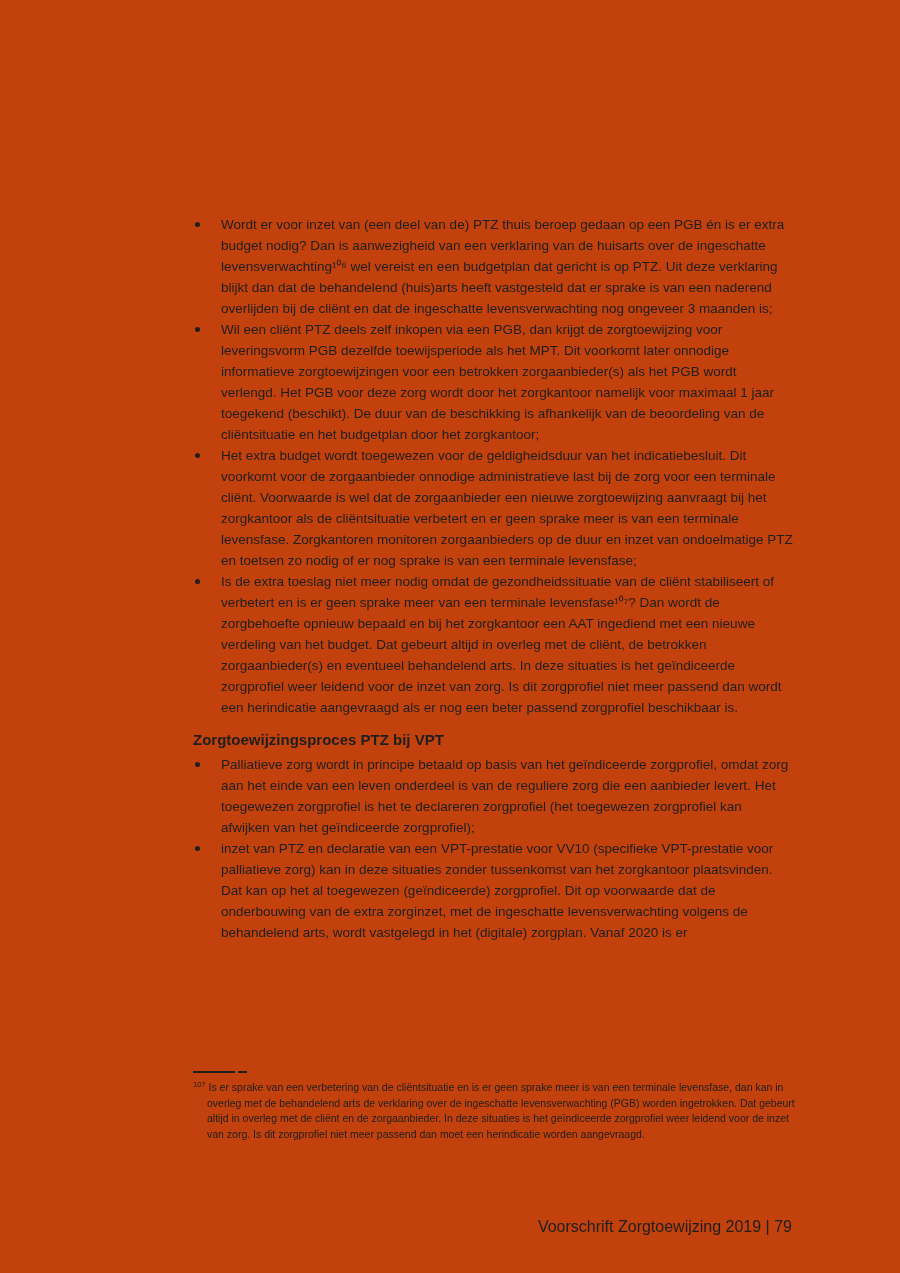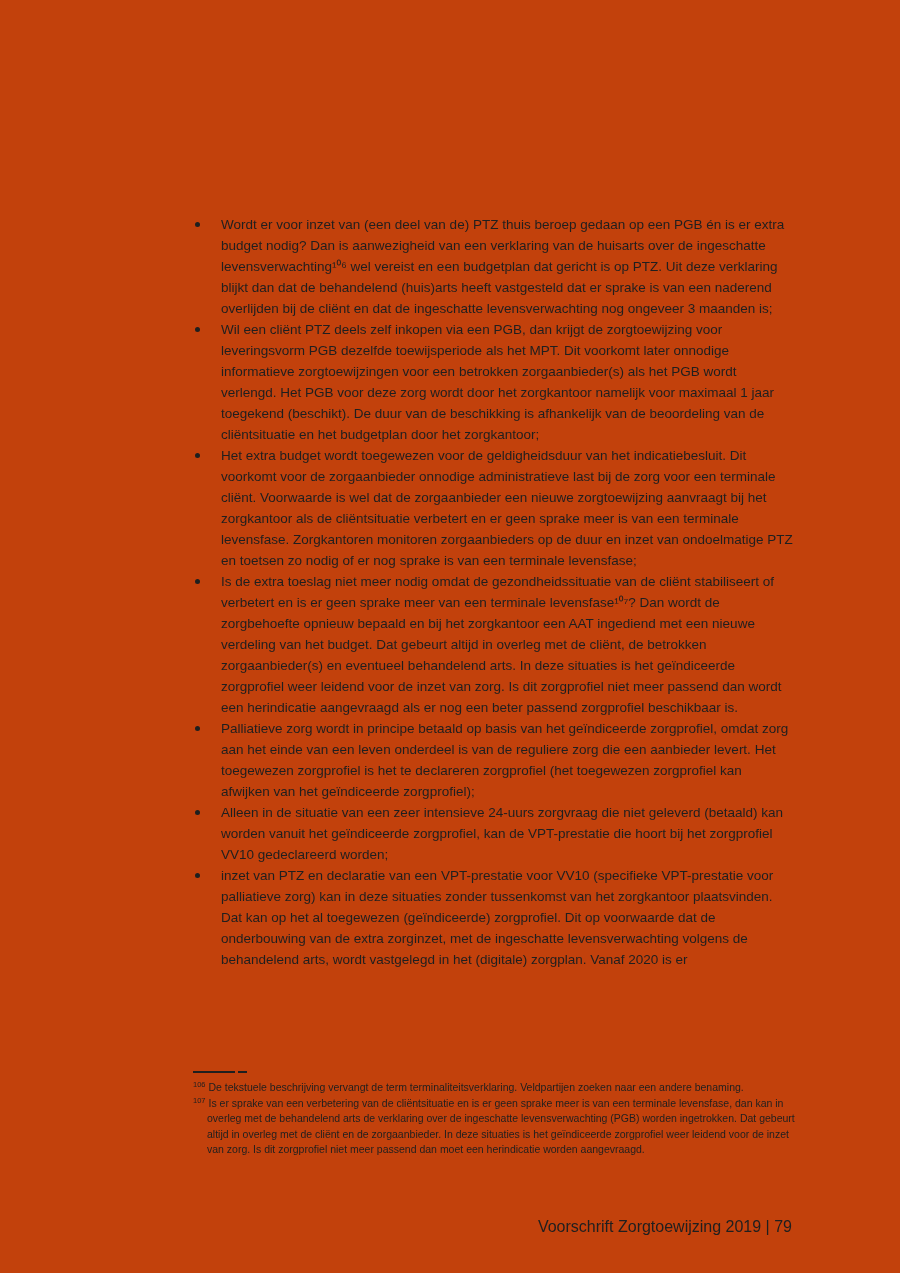--- a/index.html
+++ b/index.html
@@ -102,37 +102,34 @@
 
   <div class="body-text">
 
     <ul class="bullets">
       <li>Wordt er voor inzet van (een deel van de) PTZ thuis beroep gedaan op een PGB én is er extra budget nodig? Dan is aanwezigheid van een verklaring van de huisarts over de ingeschatte levensverwachting¹⁰⁶ wel vereist en een budgetplan dat gericht is op PTZ. Uit deze verklaring blijkt dan dat de behandelend (huis)arts heeft vastgesteld dat er sprake is van een naderend overlijden bij de cliënt en dat de ingeschatte levensverwachting nog ongeveer 3 maanden is;</li>
       <li>Wil een cliënt PTZ deels zelf inkopen via een PGB, dan krijgt de zorgtoewijzing voor leveringsvorm PGB dezelfde toewijsperiode als het MPT. Dit voorkomt later onnodige informatieve zorgtoewijzingen voor een betrokken zorgaanbieder(s) als het PGB wordt verlengd. Het PGB voor deze zorg wordt door het zorgkantoor namelijk voor maximaal 1 jaar toegekend (beschikt). De duur van de beschikking is afhankelijk van de beoordeling van de cliëntsituatie en het budgetplan door het zorgkantoor;</li>
       <li>Het extra budget wordt toegewezen voor de geldigheidsduur van het indicatiebesluit. Dit voorkomt voor de zorgaanbieder onnodige administratieve last bij de zorg voor een terminale cliënt. Voorwaarde is wel dat de zorgaanbieder een nieuwe zorgtoewijzing aanvraagt bij het zorgkantoor als de cliëntsituatie verbetert en er geen sprake meer is van een terminale levensfase. Zorgkantoren monitoren zorgaanbieders op de duur en inzet van ondoelmatige PTZ en toetsen zo nodig of er nog sprake is van een terminale levensfase;</li>
       <li>Is de extra toeslag niet meer nodig omdat de gezondheidssituatie van de cliënt stabiliseert of verbetert en is er geen sprake meer van een terminale levensfase¹⁰⁷? Dan wordt de zorgbehoefte opnieuw bepaald en bij het zorgkantoor een AAT ingediend met een nieuwe verdeling van het budget. Dat gebeurt altijd in overleg met de cliënt, de betrokken zorgaanbieder(s) en eventueel behandelend arts. In deze situaties is het geïndiceerde zorgprofiel weer leidend voor de inzet van zorg. Is dit zorgprofiel niet meer passend dan wordt een herindicatie aangevraagd als er nog een beter passend zorgprofiel beschikbaar is.</li>
     </ul>
 
+    <h2 class="section-heading">Zorgtoewijzingsproces PTZ bij VPT</h2>
 
     <ul class="bullets">
       <li>Palliatieve zorg wordt in principe betaald op basis van het geïndiceerde zorgprofiel, omdat zorg aan het einde van een leven onderdeel is van de reguliere zorg die een aanbieder levert. Het toegewezen zorgprofiel is het te declareren zorgprofiel (het toegewezen zorgprofiel kan afwijken van het geïndiceerde zorgprofiel);</li>
-      <li>Alleen in de situatie van een zeer intensieve 24-uurs zorgvraag die niet geleverd (betaald) kan worden vanuit het geïndiceerde zorgprofiel, kan de VPT-prestatie die hoort bij het zorgprofiel VV10 gedeclareerd worden;</li>
       <li>inzet van PTZ en declaratie van een VPT-prestatie voor VV10 (specifieke VPT-prestatie voor palliatieve zorg) kan in deze situaties zonder tussenkomst van het zorgkantoor plaatsvinden. Dat kan op het al toegewezen (geïndiceerde) zorgprofiel. Dit op voorwaarde dat de onderbouwing van de extra zorginzet, met de ingeschatte levensverwachting volgens de behandelend arts, wordt vastgelegd in het (digitale) zorgplan. Vanaf 2020 is er</li>
     </ul>
 
   </div>
 
   <div class="footnotes">
     <div class="footnote-separator">
       <span class="seg-long"></span>
       <span class="seg-short"></span>
     </div>
     <div class="footnote">
-      <sup>106</sup><span>De tekstuele beschrijving vervangt de term terminaliteitsverklaring. Veldpartijen zoeken naar een andere benaming.</span>
-    </div>
-    <div class="footnote">
       <sup>107</sup><span>Is er sprake van een verbetering van de cliëntsituatie en is er geen sprake meer is van een terminale levensfase, dan kan in overleg met de behandelend arts de verklaring over de ingeschatte levensverwachting (PGB) worden ingetrokken. Dat gebeurt altijd in overleg met de cliënt en de zorgaanbieder. In deze situaties is het geïndiceerde zorgprofiel weer leidend voor de inzet van zorg. Is dit zorgprofiel niet meer passend dan moet een herindicatie worden aangevraagd.</span>
     </div>
   </div>
 
   <div class="page-footer">Voorschrift Zorgtoewijzing 2019  |  79</div>
 
 </div>
 
 </body></html>

